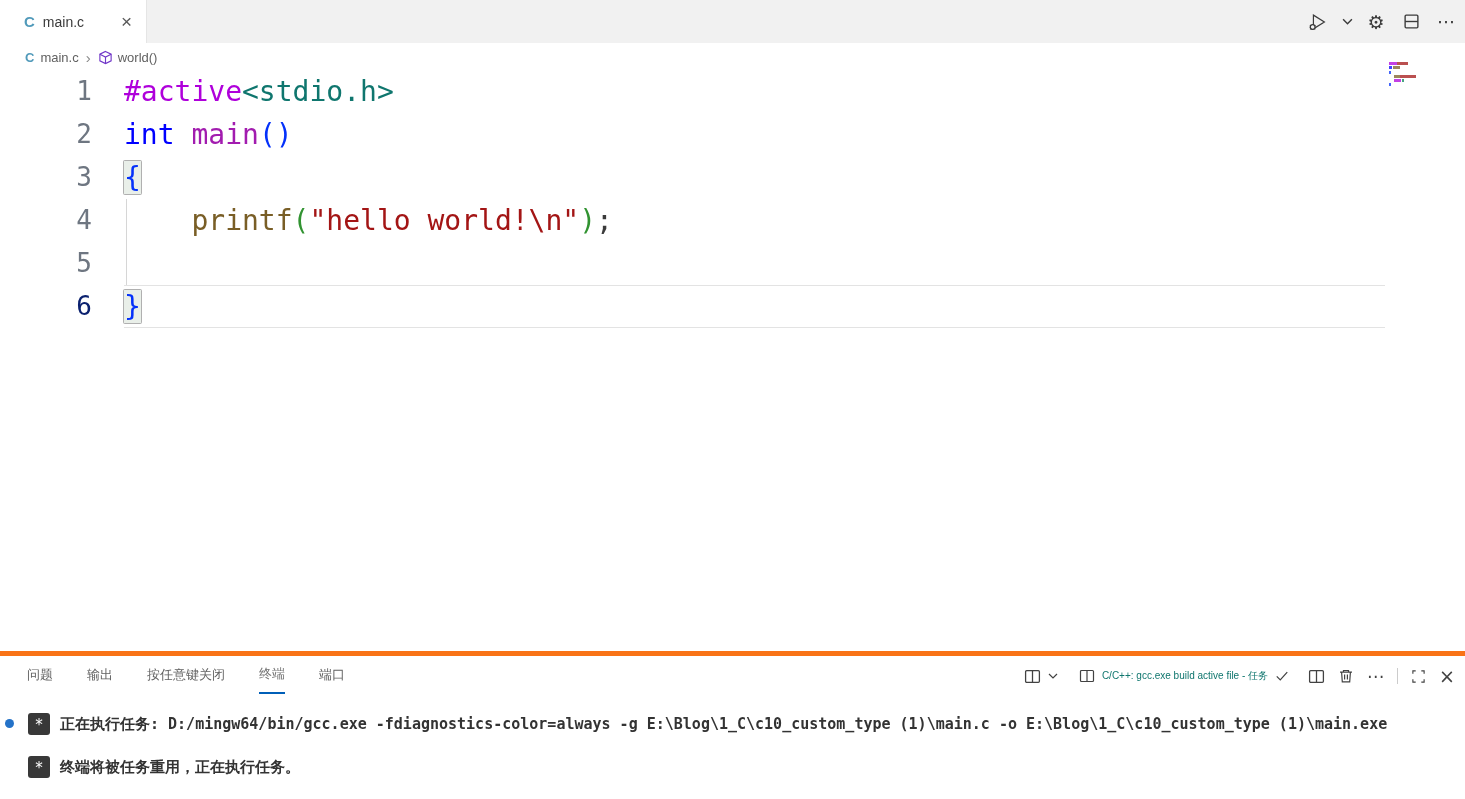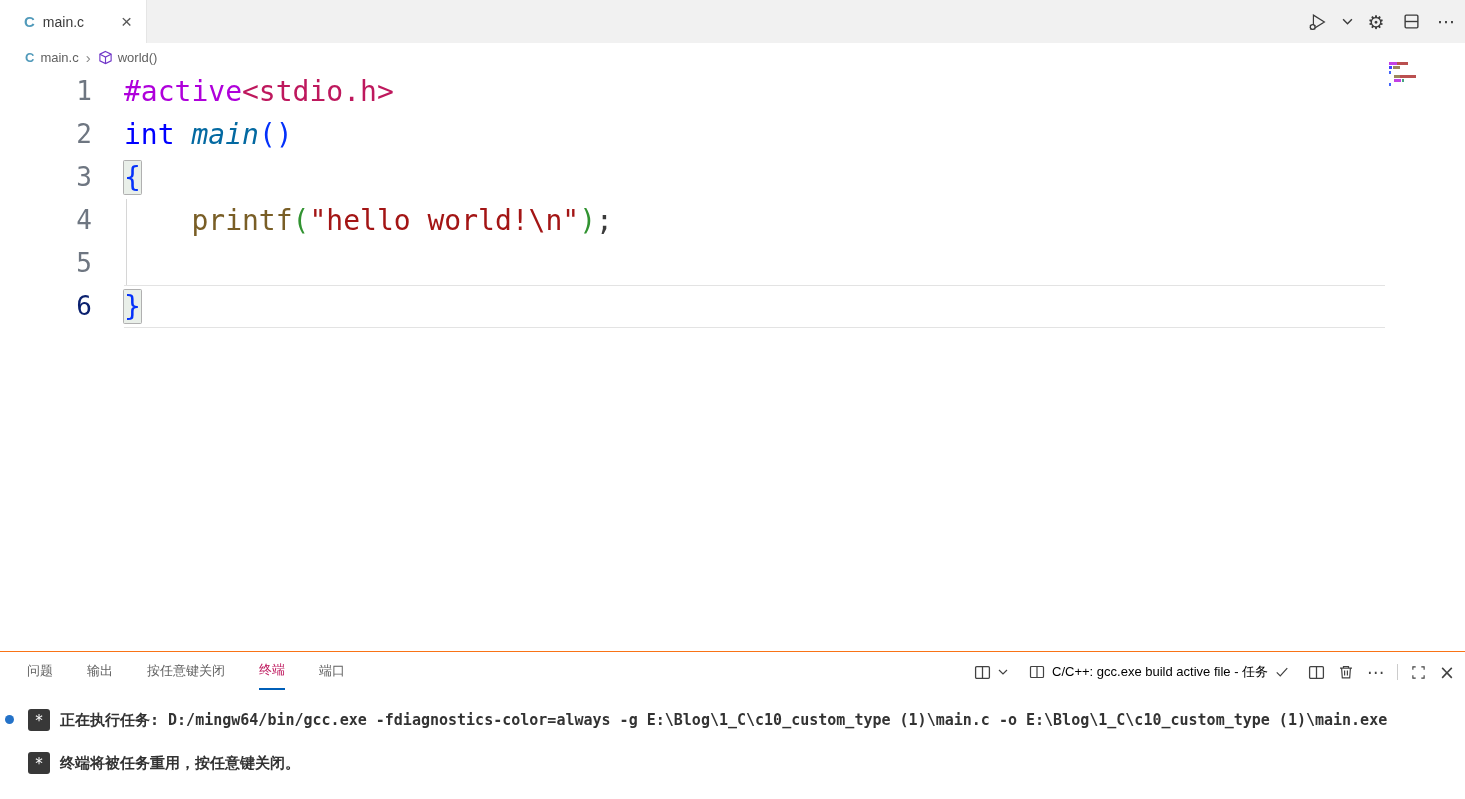--- a/index.html
+++ b/index.html
@@ -37,29 +37,29 @@
   .bm { background:#e9efe9; box-shadow:0 0 0 1px #b0b0b0; border-radius:1px; }
   .indent-guide { position:absolute; left:126px; top:199px; height:86px; border-left:1px solid #d6d6d6; }
 
   
   .minimap { position:absolute; left:1389px; top:62px; width:42px; }
   .mm-row { position:relative; height:3px; margin-bottom:1.3px; }
   .mm-seg { position:absolute; top:0; height:3px; }
 
   
   .panel { position:absolute; top:651px; left:0; right:0; bottom:0; background:#ffffff;
-           border-top:1px solid #f97316; }
+           border-top:5px solid #f97316; }
   .panel-header { position:relative; height:40px; }
   .ptabs { position:absolute; left:27px; top:0; height:40px; display:flex; gap:34px; }
   .ptab { height:38px; display:flex; align-items:center; font-size:13px; color:#616161; cursor:pointer; }
-  .ptab.active { color:#be185d; border-bottom:2px solid #005fb8; }
+  .ptab.active { color:#737373; border-bottom:2px solid #005fb8; }
   .pactions { position:absolute; right:10px; top:0; height:40px; display:flex; align-items:center; gap:13px; }
   .pai { display:flex; align-items:center; justify-content:center; color:#424242; }
   .pai svg { stroke:#424242; fill:none; stroke-width:1.2; }
-  .task-item { display:flex; align-items:center; gap:7px; font-size:13px; color:#000000; }
+  .task-item { display:flex; align-items:center; gap:7px; font-size:10px; color:#0f766e; }
   .vdiv { width:1px; height:16px; background:#cccccc; }
 
   
   .terminal { position:absolute; top:40px; left:0; right:0; }
   .term-line { height:43px; display:flex; align-items:center; padding-left:5px;
                font-family:"DejaVu Sans Mono", monospace; font-size:15px; color:#333333; white-space:pre; }
   .term-line:first-child { margin-top:6px; }
   .deco-dot { width:9px; height:9px; border-radius:50%; flex:none; margin-right:14px; }
   .deco-spacer { width:9px; flex:none; margin-right:14px; }
   .term-badge { width:22px; height:22px; flex:none; border-radius:3px; color:#ffffff;
@@ -108,22 +108,22 @@
     <span class="method-icon">
       <svg width="15" height="15" viewBox="0 0 16 16" style="stroke:#7137c8; fill:none; stroke-width:1.2">
         <path d="M8 1.5 L14 4.5 V11.5 L8 14.5 L2 11.5 V4.5 Z"></path>
         <path d="M2 4.5 L8 7.5 L14 4.5 M8 7.5 V14.5"></path>
       </svg>
     </span>
     <span>world()</span>
   </div>
 
   <div class="code" id="code-lines">
-      <div class="code-line"><span class="ln">1</span><span class="lc"><span style="color: rgb(175, 0, 219);">#active</span><span style="color: #be185d;">&lt;stdio.h&gt;</span></span></div>
-      <div class="code-line"><span class="ln">2</span><span class="lc"><span style="color: rgb(0, 0, 255);">int</span><span style="color: rgb(59, 59, 59);"> </span><span style="color: #0369a1; font-style: italic;">main</span><span style="color: rgb(4, 49, 250);">()</span></span></div>
+      <div class="code-line"><span class="ln">1</span><span class="lc"><span style="color: rgb(175, 0, 219);">#active</span><span style="color: #0f766e;">&lt;stdio.h&gt;</span></span></div>
+      <div class="code-line"><span class="ln">2</span><span class="lc"><span style="color: rgb(0, 0, 255);">int</span><span style="color: rgb(59, 59, 59);"> </span><span style="color: #a21caf;">main</span><span style="color: rgb(4, 49, 250);">()</span></span></div>
       <div class="code-line"><span class="ln">3</span><span class="lc"><span class="bm" style="color: rgb(4, 49, 250);">{</span></span></div>
       <div class="code-line"><span class="ln">4</span><span class="lc"><span style="color: rgb(59, 59, 59);">    </span><span style="color: rgb(121, 94, 38);">printf</span><span style="color: rgb(49, 147, 49);">(</span><span style="color: rgb(163, 21, 21);">"hello world!\n"</span><span style="color: rgb(49, 147, 49);">)</span><span style="color: rgb(59, 59, 59);">;</span></span></div>
       <div class="code-line"><span class="ln">5</span></div>
       <div class="code-line active"><span class="ln">6</span><span class="lc"><span class="bm" style="color: rgb(4, 49, 250);">}</span></span></div>
     </div>
   <div class="indent-guide"></div>
 
   <div class="minimap" id="minimap">
       <div class="mm-row">
         <span class="mm-seg" style="left: 0px; width: 8px; background: rgb(175, 0, 219); opacity: 0.75;"></span>
@@ -200,17 +200,17 @@
         <span class="pai">
           <svg width="15" height="15" viewBox="0 0 16 16">
               <path d="M2 5 V2 H5 M11 2 H14 V5 M14 11 V14 H11 M5 14 H2 V11"></path>
             </svg>
         </span>
         <span class="pai glyph" style="font-size:19px">×</span>
       </div>
     </div>
     <div class="terminal" id="terminal">
         <div class="term-line"><span class="deco-dot" style="background: rgb(36, 114, 200);"></span><span class="term-badge" style="background: rgb(56, 56, 56);">*</span><span class="term-text">正在执行任务: D:/mingw64/bin/gcc.exe -fdiagnostics-color=always -g E:\Blog\1_C\c10_custom_type (1)\main.c -o E:\Blog\1_C\c10_custom_type (1)\main.exe</span></div>
-        <div class="term-line"><span class="deco-spacer"></span><span class="term-badge" style="background: rgb(56, 56, 56);">*</span><span class="term-text">终端将被任务重用，按任意键关闭。</span></div>
+        <div class="term-line"><span class="deco-spacer"></span><span class="term-badge" style="background: rgb(56, 56, 56);">*</span><span class="term-text">终端将被任务重用，正在执行任务。</span></div>
       </div>
   </div>
 
 </div>
 
 </body></html>

